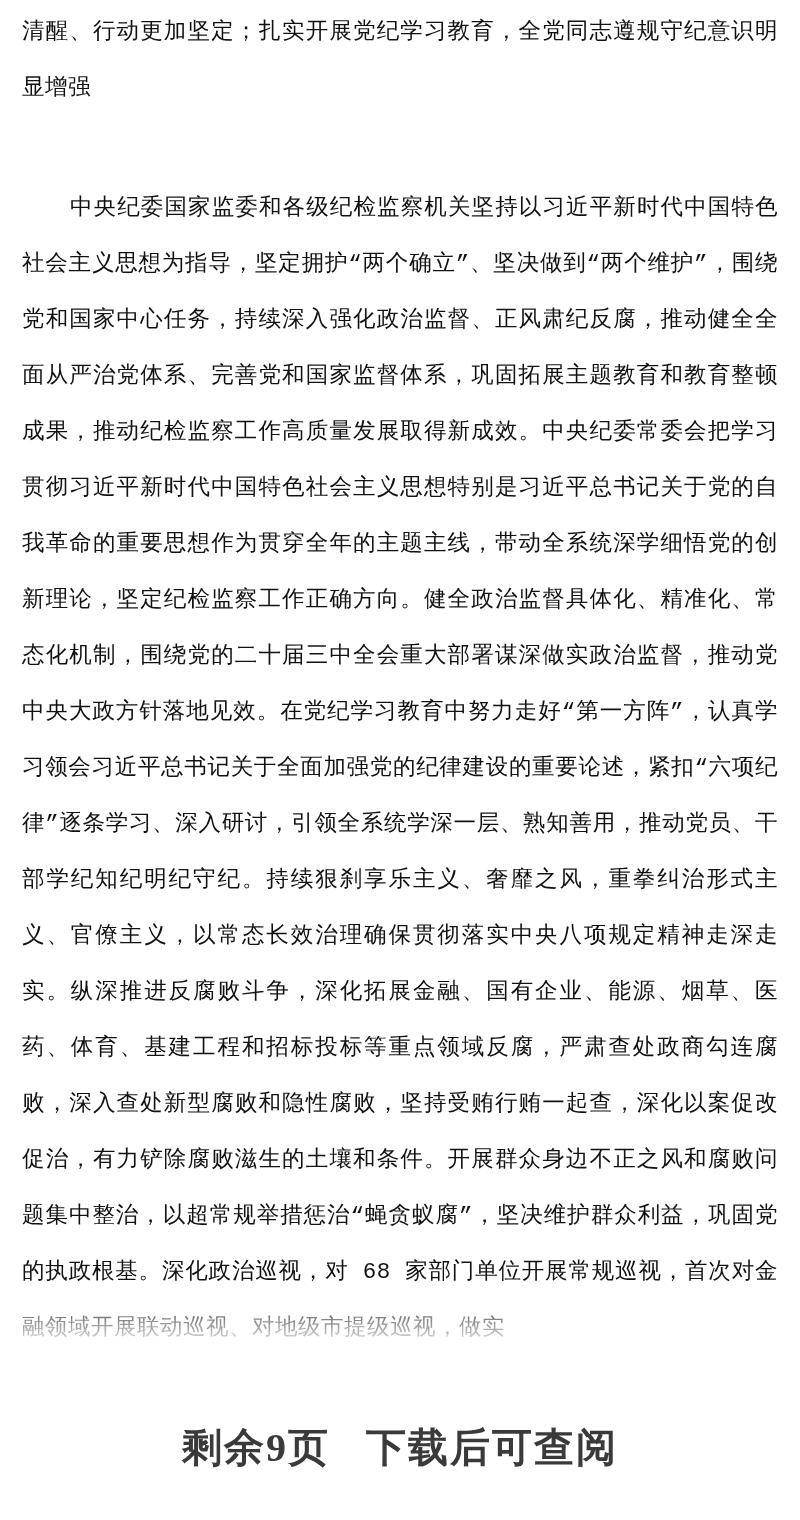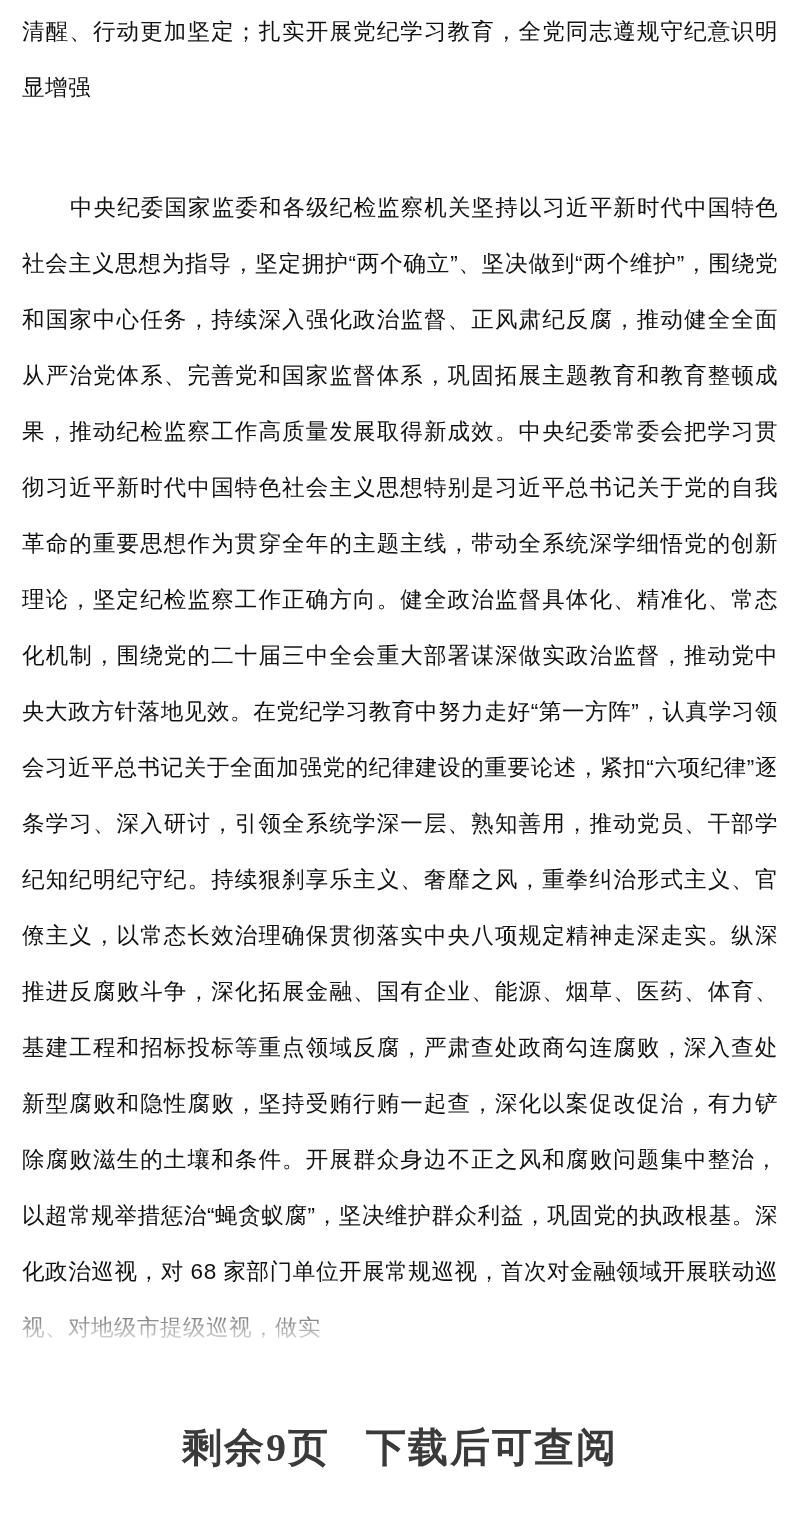--- a/index.html
+++ b/index.html
@@ -27,21 +27,21 @@
     padding-top: 4px;
   }
   p.para {
     margin: 0 0 0 0;
     font-size: 22.5px;
     line-height: 56px;
     letter-spacing: 0.5px;
     text-align: justify;
     text-justify: inter-ideograph;
     color: #111;
-    font-family: Liberation Sans, sans-serif;
+    font-family: Liberation Mono, monospace;
   }
   p.para.indent {
     text-indent: 48px;
   }
   .gap-block { height: 34px; }
   .gap-block-2 { height: 30px; }
 
   .footer-overlay {
     position: absolute;
     left: 0;

